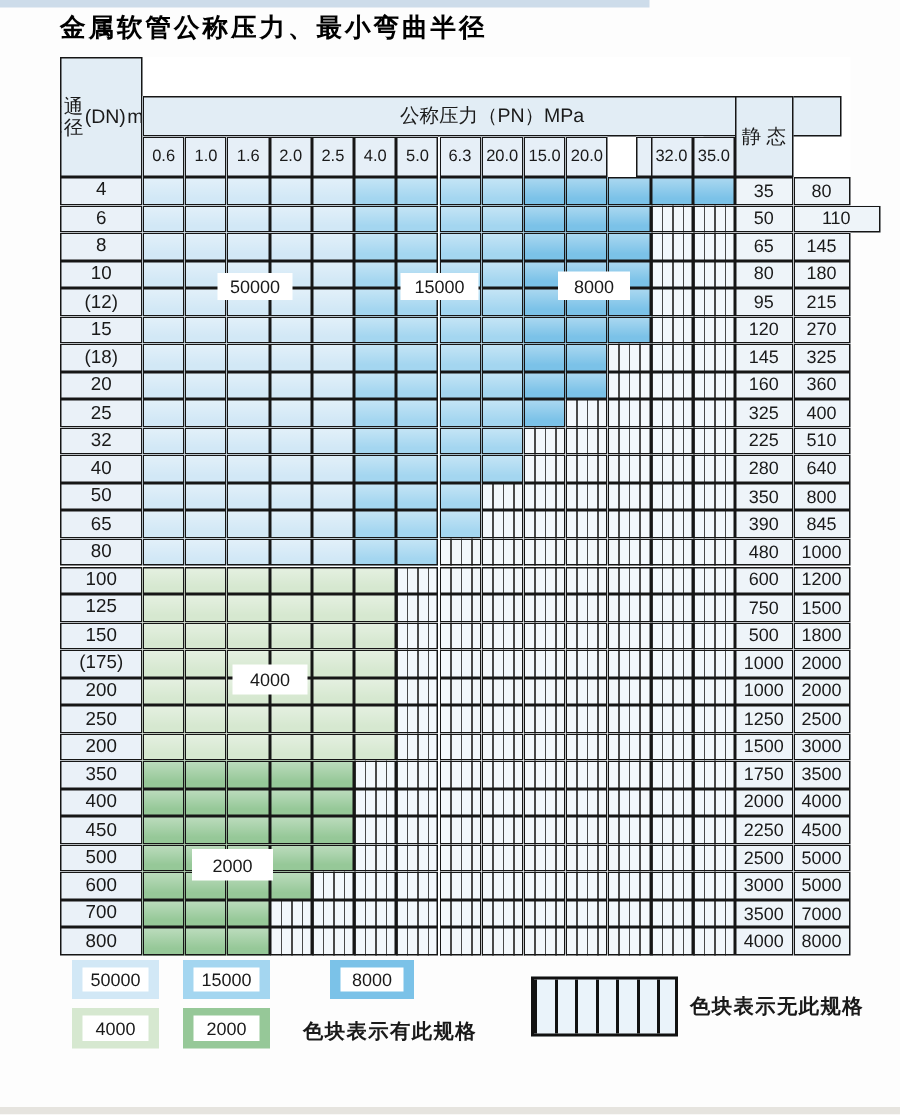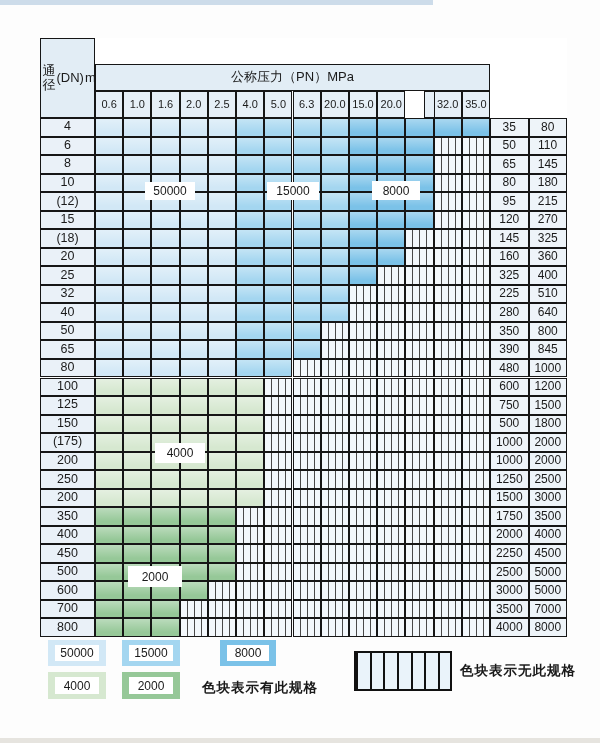--- a/index.html
+++ b/index.html
@@ -34,30 +34,32 @@
                 background-color:#eaf3fa;
                 background-image:repeating-linear-gradient(90deg,#111 0 2px,rgba(0,0,0,0) 2px 13.7px);}
 </style>
 </head>
 <body>
 
 <div class="page">
   <div class="top-strip"></div>
   <div class="bottom-strip"></div>
 
+  <div class="title">金属软管公称压力、最小弯曲半径</div>
 
   <div class="tbl" id="tbl">
 
     <div class="cell hd dnhead" style="left:0;top:0;width:55px;height:80px;">
       <span>公称</span>
       <span>通径</span>
       <span>(DN)</span>
       <span>mm</span>
     </div>
-    <div class="cell hd" style="left:55px;top:26px;width:395px;height:27px;">公称压力（PN）MPa</div>
+    <div class="cell hd" style="left:55px;top:26px;width:466px;height:27px;">公称压力（PN）MPa</div>
+    <div class="cell hd" style="left:450px;top:26px;width:38.5px;height:54px;">静 态</div>
 
   <div class="cell ph" style="left: 55px; top: 53px; width: 28.2143px; height: 27px;">0.6</div>
       <div class="cell ph" style="left: 83.2143px; top: 53px; width: 28.2143px; height: 27px;">1.0</div>
       <div class="cell ph" style="left: 111.429px; top: 53px; width: 28.2143px; height: 27px;">1.6</div>
       <div class="cell ph" style="left: 139.643px; top: 53px; width: 28.2143px; height: 27px;">2.0</div>
       <div class="cell ph" style="left: 167.857px; top: 53px; width: 28.2143px; height: 27px;">2.5</div>
       <div class="cell ph" style="left: 196.071px; top: 53px; width: 28.2143px; height: 27px;">4.0</div>
       <div class="cell ph" style="left: 224.286px; top: 53px; width: 28.2143px; height: 27px;">5.0</div>
       <div class="cell ph" style="left: 252.5px; top: 53px; width: 28.2143px; height: 27px;">6.3</div>
       <div class="cell ph" style="left: 280.714px; top: 53px; width: 28.2143px; height: 27px;">20.0</div>
@@ -92,21 +94,21 @@
       <div class="cell colored" style="left: 196.071px; top: 98.5357px; width: 28.2143px; height: 18.5357px; background-color: rgb(164, 214, 240);"></div>
       <div class="cell colored" style="left: 224.286px; top: 98.5357px; width: 28.2143px; height: 18.5357px; background-color: rgb(164, 214, 240);"></div>
       <div class="cell colored" style="left: 252.5px; top: 98.5357px; width: 28.2143px; height: 18.5357px; background-color: rgb(164, 214, 240);"></div>
       <div class="cell colored" style="left: 280.714px; top: 98.5357px; width: 28.2143px; height: 18.5357px; background-color: rgb(164, 214, 240);"></div>
       <div class="cell colored" style="left: 308.929px; top: 98.5357px; width: 28.2143px; height: 18.5357px; background-color: rgb(123, 194, 232);"></div>
       <div class="cell colored" style="left: 337.143px; top: 98.5357px; width: 28.2143px; height: 18.5357px; background-color: rgb(123, 194, 232);"></div>
       <div class="cell colored" style="left: 365.357px; top: 98.5357px; width: 28.2143px; height: 18.5357px; background-color: rgb(123, 194, 232);"></div>
       <div class="cell hatch" style="left: 393.571px; top: 98.5357px; width: 28.2143px; height: 18.5357px;"></div>
       <div class="cell hatch" style="left: 421.786px; top: 98.5357px; width: 28.2143px; height: 18.5357px;"></div>
       <div class="cell val" style="left: 450px; top: 98.5357px; width: 38.5px; height: 18.5357px;">50</div>
-      <div class="cell val" style="left: 488.5px; top: 98.5357px; width: 38px; height: 18.5357px;">110</div>
+      <div class="cell val" style="left: 488.5px; top: 98.5357px; width: 58px; height: 18.5357px;">110</div>
       <div class="cell lbl" style="left: 0px; top: 117.071px; width: 55px; height: 18.5357px;">8</div>
       <div class="cell colored" style="left: 55px; top: 117.071px; width: 28.2143px; height: 18.5357px; background-color: rgb(210, 232, 246);"></div>
       <div class="cell colored" style="left: 83.2143px; top: 117.071px; width: 28.2143px; height: 18.5357px; background-color: rgb(210, 232, 246);"></div>
       <div class="cell colored" style="left: 111.429px; top: 117.071px; width: 28.2143px; height: 18.5357px; background-color: rgb(210, 232, 246);"></div>
       <div class="cell colored" style="left: 139.643px; top: 117.071px; width: 28.2143px; height: 18.5357px; background-color: rgb(210, 232, 246);"></div>
       <div class="cell colored" style="left: 167.857px; top: 117.071px; width: 28.2143px; height: 18.5357px; background-color: rgb(210, 232, 246);"></div>
       <div class="cell colored" style="left: 196.071px; top: 117.071px; width: 28.2143px; height: 18.5357px; background-color: rgb(164, 214, 240);"></div>
       <div class="cell colored" style="left: 224.286px; top: 117.071px; width: 28.2143px; height: 18.5357px; background-color: rgb(164, 214, 240);"></div>
       <div class="cell colored" style="left: 252.5px; top: 117.071px; width: 28.2143px; height: 18.5357px; background-color: rgb(164, 214, 240);"></div>
       <div class="cell colored" style="left: 280.714px; top: 117.071px; width: 28.2143px; height: 18.5357px; background-color: rgb(164, 214, 240);"></div>

